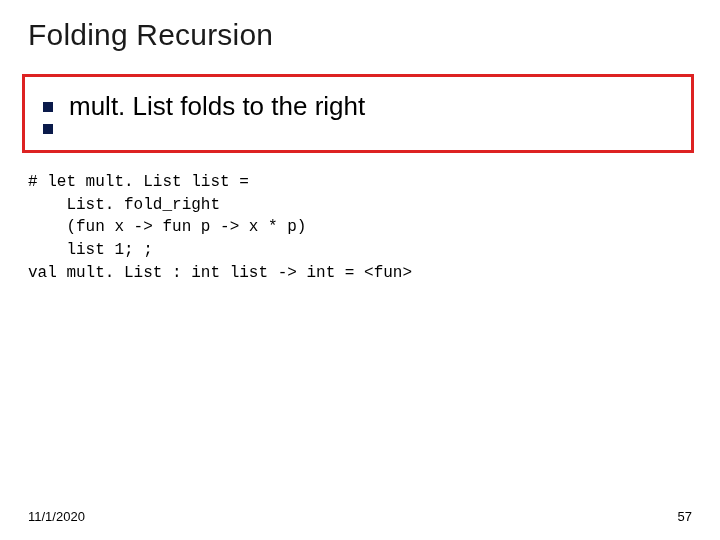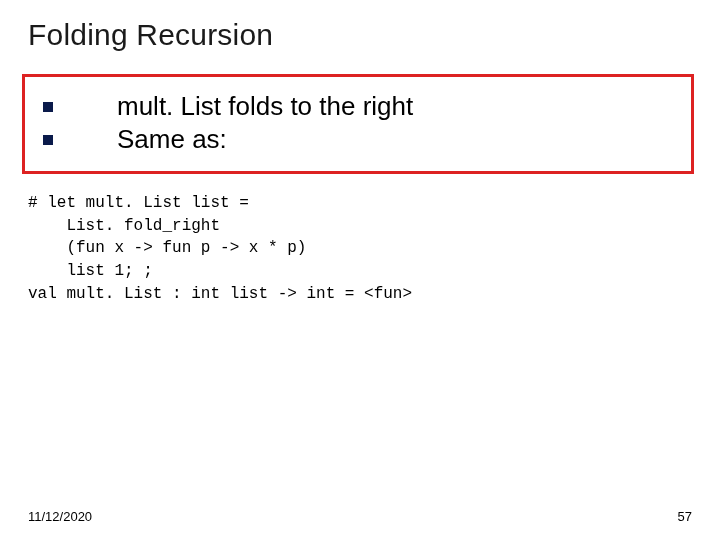--- a/index.html
+++ b/index.html
@@ -1,45 +1,44 @@
 <!DOCTYPE html>
 <html><head>
 <meta charset="utf-8">
 <style>
   * { margin: 0; padding: 0; box-sizing: border-box; }
   html, body { width: 720px; height: 540px; background: #fff; font-family: Arial, Helvetica, sans-serif; color: #000; }
   .slide { position: relative; width: 720px; height: 540px; padding: 18px 28px 20px 28px; }
   .title { font-size: 30px; font-weight: 400; color: #1a1a1a; margin-bottom: 22px; letter-spacing: 0.2px; }
   .highlight-box { border: 3px solid #d22; padding: 12px 14px 14px 14px; margin-left: -6px; margin-right: -2px; margin-bottom: 18px; }
-  .bullet-row { display: flex; align-items: center; margin: 2px 0; gap: 48px; }
+  .bullet-row { display: flex; align-items: center; margin: 2px 0; }
   .bullet-sq { width: 10px; height: 10px; background: #0a1a4a; margin-right: 16px; margin-left: 4px; flex-shrink: 0; }
   .bullet-text { font-size: 26px; font-weight: 400; color: #000; }
   .code { font-family: "Courier New", Courier, monospace; font-size: 16px; line-height: 1.42; white-space: pre; color: #000; margin-bottom: 14px; }
   .footer { position: absolute; bottom: 16px; left: 28px; right: 28px; display: flex; justify-content: space-between; font-size: 13px; color: #000; }
 </style>
 </head>
 <body>
 
 <div class="slide">
   <div class="title">Folding Recursion</div>
 
   <div class="highlight-box">
     <div class="bullet-row">
       <div class="bullet-sq"></div>
       <div class="bullet-text">mult. List folds to the right</div>
     </div>
     <div class="bullet-row">
       <div class="bullet-sq"></div>
-      <div class="bullet-text">Same as:</div>
     </div>
   </div>
 
   <div class="code"># let mult. List list =
     List. fold_right
     (fun x -&gt; fun p -&gt; x * p)
     list 1; ;
 val mult. List : int list -&gt; int = &lt;fun&gt;</div>
 
   <div class="footer">
-    <span>11/12/2020</span>
+    <span>11/1/2020</span>
     <span>57</span>
   </div>
 </div>
 
 </body></html>

